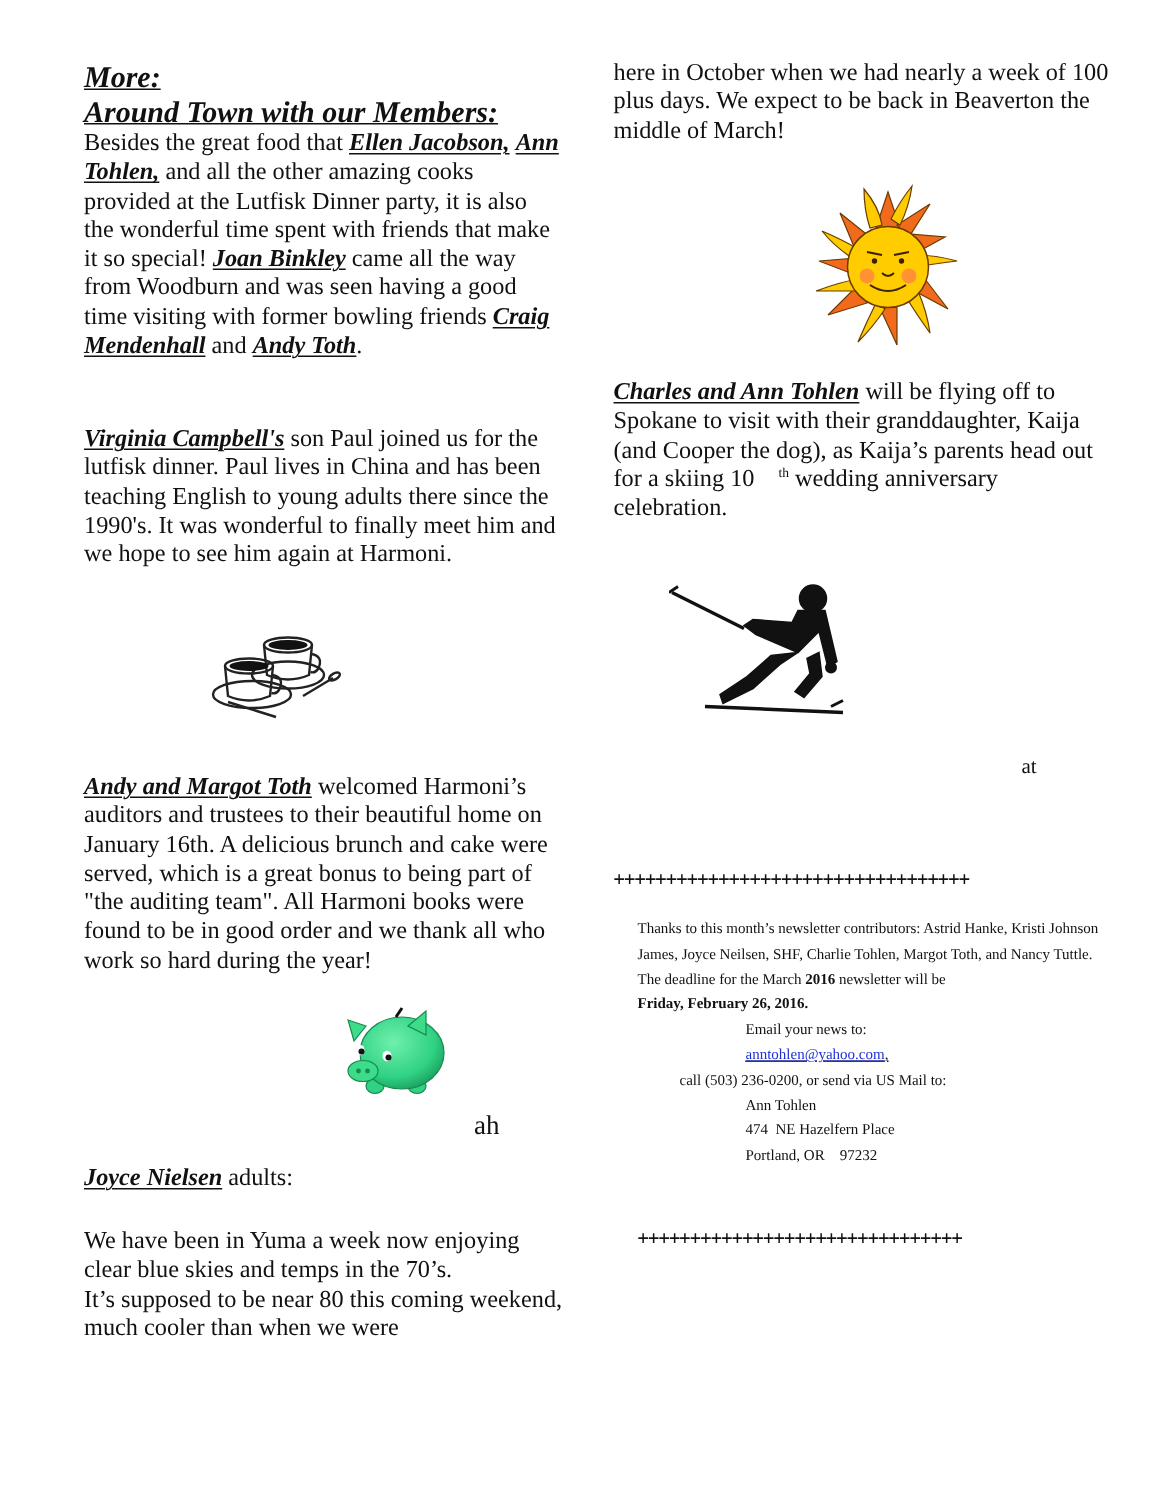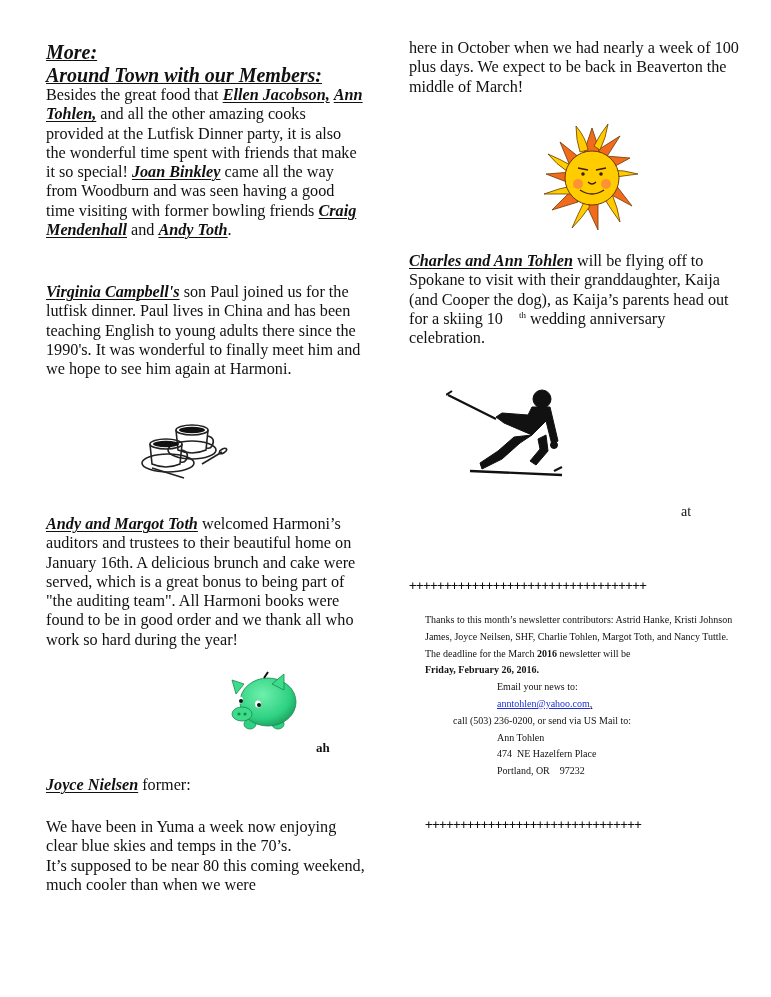--- a/index.html
+++ b/index.html
@@ -8,21 +8,21 @@
       font-family: "Liberation Serif", "DejaVu Serif", serif;
       color: #111111;
     }
     .abs { position: absolute; }
     .body-text { font-size: 16.2px; line-height: 19.3px; }
     .name { font-weight: bold; font-style: italic; text-decoration: underline; text-underline-offset: 2px; text-decoration-thickness: 1px; }
     .heading {
       font-size: 20px; line-height: 22px; font-weight: bold; font-style: italic;
       text-decoration: underline; text-decoration-thickness: 1px;
     }
-    .col-left { left: 46px; width: 318px; }
+    .col-left { left: 56px; width: 318px; }
     .col-right { left: 409px; width: 340px; }
     .plus { font-family: "DejaVu Sans Mono", monospace; font-size: 12.5px; letter-spacing: -0.55px; line-height: 14px; white-space: nowrap; }
     .small { font-size: 10px; line-height: 16.8px; }
     a.email { color: #1f2fd8; text-decoration: underline; }
     sup { font-size: 9px; line-height: 0; padding-left: 16px; }
     p { margin: 0; }
   </style>
 </head>
 <body>
 
@@ -84,24 +84,24 @@
     <path d="M38 8 L42 2" stroke="#111" stroke-width="2"></path>
     <ellipse cx="16" cy="44" rx="10" ry="7" fill="#3ddc8a" stroke="#178a50" stroke-width="0.8"></ellipse>
     <circle cx="13" cy="44" r="1.6" fill="#178a50"></circle>
     <circle cx="19" cy="44" r="1.6" fill="#178a50"></circle>
     <ellipse cx="14" cy="30" rx="3" ry="3.5" fill="#fff"></ellipse>
     <circle cx="15" cy="31" r="2" fill="#111"></circle>
     <ellipse cx="32" cy="34" rx="3" ry="3.5" fill="#fff"></ellipse>
     <circle cx="33" cy="35" r="2" fill="#111"></circle>
   </svg>
 </div>
-<div class="abs" style="left:316px; top:740px; font-size:13px; font-weight:bold;">ah</div>
+<div class="abs" style="left:316px; top:740px; font-size:18px; font-weight:normal;">ah</div>
 
 <p class="abs col-left body-text" style="top:776px;">
-  <span class="name">Joyce Nielsen</span><span>  former:</span>
+  <span class="name">Joyce Nielsen</span><span>  adults:</span>
 </p>
 
 <p class="abs col-left body-text" style="top:818px; width:320px;">
   <span>We have been in Yuma a week now enjoying clear blue skies and temps in the 70’s.</span><br>
   <span>It’s supposed to be near 80 this coming weekend, much cooler than when we were</span>
 </p>
 
 <p class="abs col-right body-text" style="top:39px; width:335px;">here in October when we had nearly a week of 100 plus days.  We expect to be back in Beaverton the middle of March!</p>
 
 <div class="abs" style="left:542px; top:118px; width:100px; height:118px;">

